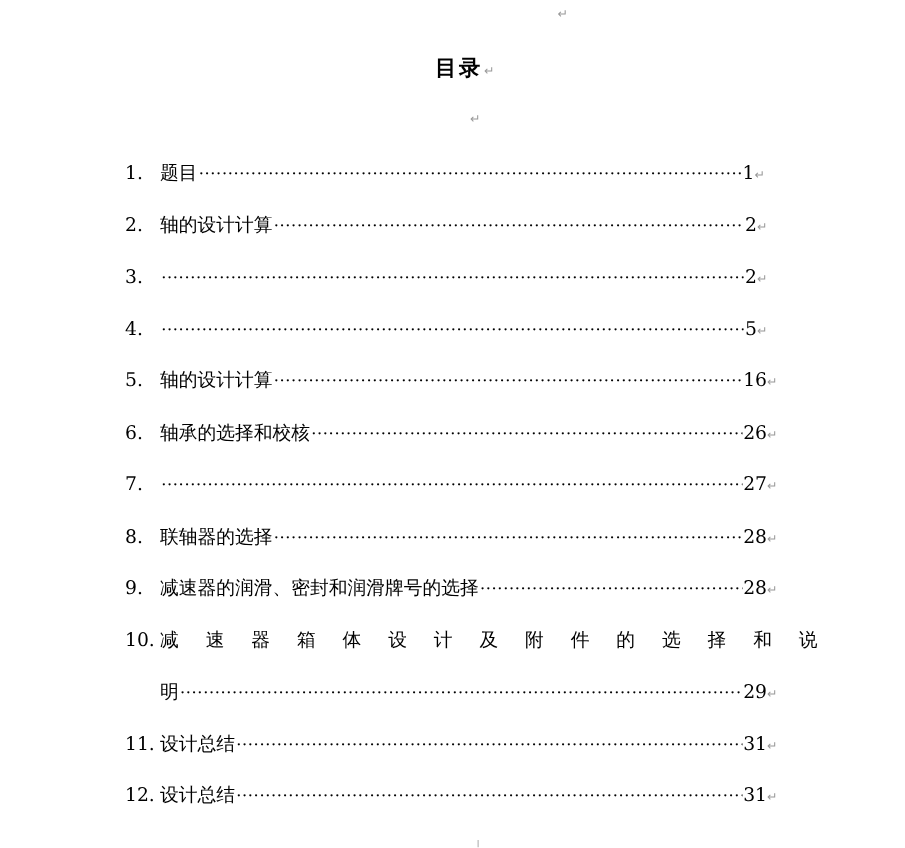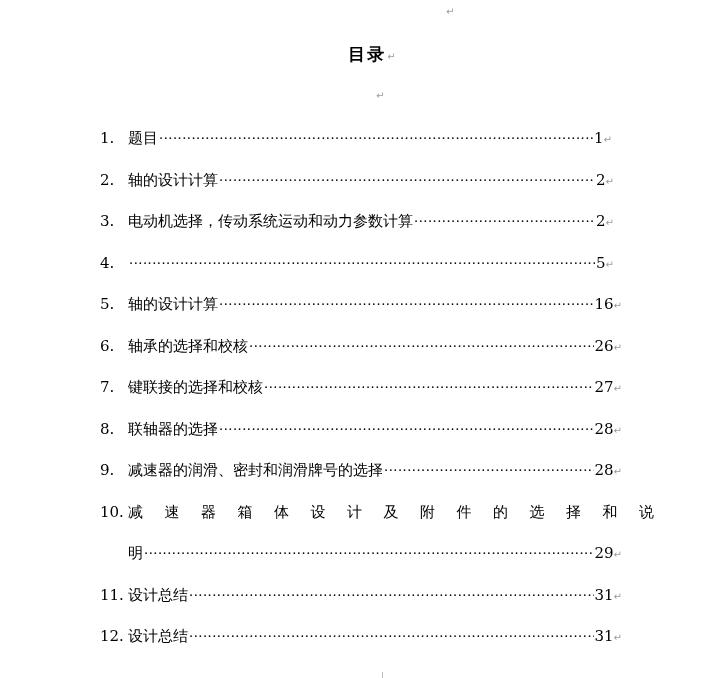--- a/index.html
+++ b/index.html
@@ -45,21 +45,20 @@
     </div>
     <div class="row" style="top:42px;width:514px">
       <span class="num">2.</span>
       <span class="label">轴的设计计算</span>
       <span class="dots">··········································································································</span>
       <span class="page">2</span>
       <span class="mark">↵</span>
     </div>
     <div class="row" style="top:83px;width:514px">
       <span class="num">3.</span>
-      <span class="label">电动机选择，传动系统运动和动力参数计算</span>
       <span class="dots">··········································································································</span>
       <span class="page">2</span>
       <span class="mark">↵</span>
     </div>
     <div class="row" style="top:125px;width:514px">
       <span class="num">4.</span>
       <span class="dots">··········································································································</span>
       <span class="page">5</span>
       <span class="mark">↵</span>
     </div>
@@ -72,21 +71,20 @@
     </div>
     <div class="row" style="top:208px;width:522px">
       <span class="num">6.</span>
       <span class="label">轴承的选择和校核</span>
       <span class="dots">··········································································································</span>
       <span class="page">26</span>
       <span class="mark">↵</span>
     </div>
     <div class="row" style="top:249px;width:522px">
       <span class="num">7.</span>
-      <span class="label">键联接的选择和校核</span>
       <span class="dots">··········································································································</span>
       <span class="page">27</span>
       <span class="mark">↵</span>
     </div>
     <div class="row" style="top:291px;width:522px">
       <span class="num">8.</span>
       <span class="label">联轴器的选择</span>
       <span class="dots">··········································································································</span>
       <span class="page">28</span>
       <span class="mark">↵</span>

